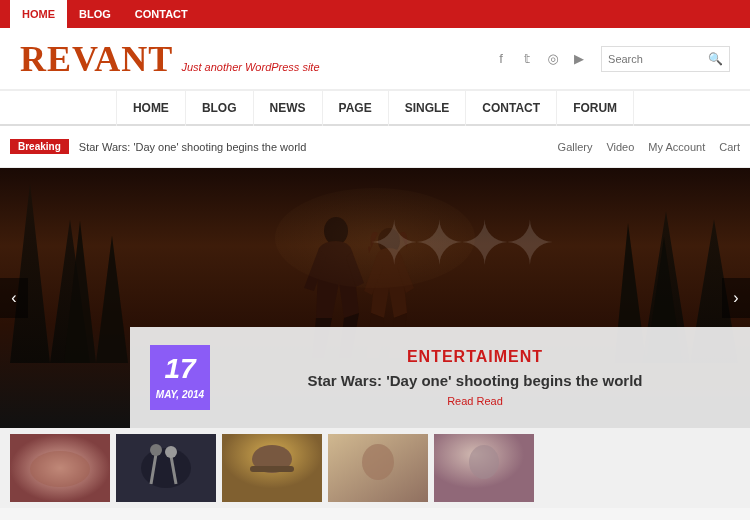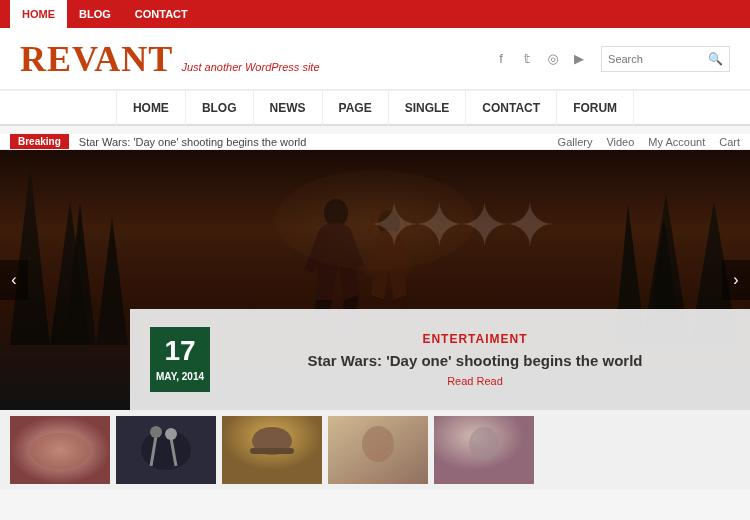--- a/index.html
+++ b/index.html
@@ -87,26 +87,25 @@
       color: #333;
       text-transform: uppercase;
       cursor: pointer;
       border-right: 1px solid #eee;
     }
     #main-nav .nav-item:first-child { border-left: 1px solid #eee; }
 
     
     #breaking-bar {
       background: #fff;
-      height: 16px;
+      height: 42px;
       display: flex;
       align-items: center;
       padding: 0 10px;
       border-bottom: 1px solid #eee;
-      margin-top: 8px;
     }
     .breaking-badge {
       background: #cc1a1a;
       color: #fff;
       font-size: 10px;
       font-weight: bold;
       padding: 2px 8px;
       margin-right: 10px;
     }
     .breaking-text { font-size: 11px; color: #444; flex: 1; }
@@ -149,32 +148,33 @@
       bottom: 0;
       left: 130px;
       right: 0;
       background: rgba(240,240,240,0.92);
       padding: 18px 30px 18px 20px;
       display: flex;
       align-items: center;
       gap: 20px;
     }
     .date-box {
-      background: #14532d;
+      background: #8b5cf6;
       color: #fff;
       min-width: 60px;
       height: 65px;
       display: flex; flex-direction: column;
       align-items: center; justify-content: center;
       font-weight: bold;
+      font-style: italic;
     }
     .date-box .day { font-size: 28px; line-height: 1; }
     .date-box .month { font-size: 10px; margin-top: 6px; }
     .caption-text { flex: 1; }
-    .caption-category { color: #cc1a1a; font-size: 12px; font-weight: bold; text-transform: uppercase; text-align: center; margin-bottom: 6px; letter-spacing: 1px; }
+    .caption-category { color: #cc1a1a; font-size: 16px; font-weight: bold; text-transform: uppercase; text-align: center; margin-bottom: 6px; letter-spacing: 1px; }
     .caption-title { font-size: 15px; color: #333; font-weight: bold; text-align: center; margin-bottom: 6px; }
     .caption-readmore { color: #cc1a1a; font-size: 11px; text-align: center; cursor: pointer; }
     
     #thumbnails {
       display: flex;
       background: #f0f0f0;
       padding: 6px 10px;
       gap: 6px;
       height: 80px;
       align-items: center;

